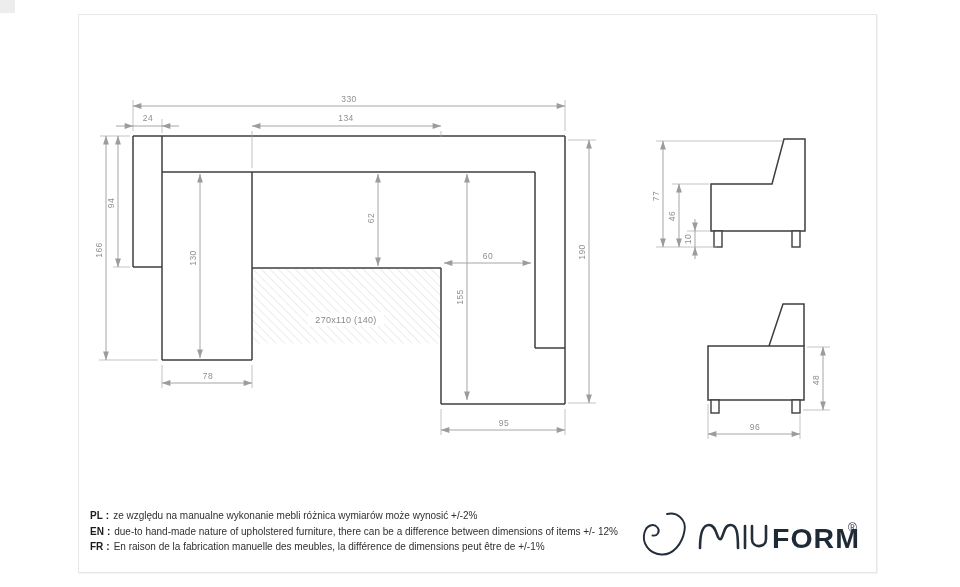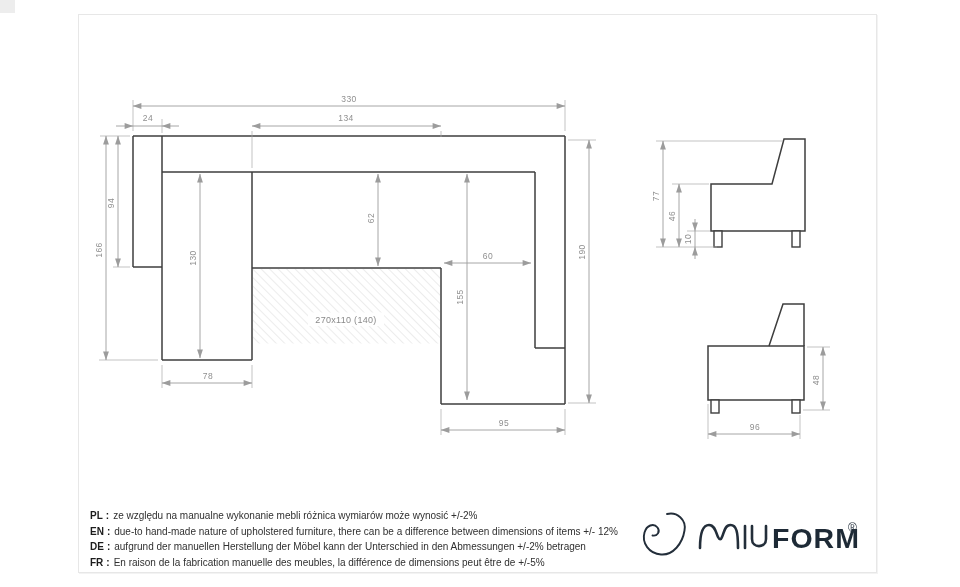--- a/index.html
+++ b/index.html
@@ -202,19 +202,16 @@
   </svg>
 
   <div id="disclaimers">
     <div>
       <span class="lang">PL</span><span class="lang sep">:</span><span>ze względu na manualne wykonanie mebli różnica wymiarów może wynosić +/-2%</span>
     </div>
     <div>
       <span class="lang">EN</span><span class="lang sep">:</span><span>due-to hand-made nature of upholstered furniture, there can be a difference between dimensions of items +/- 12%</span>
     </div>
     <div>
-      <span class="lang">DE</span><span class="lang sep">:</span><span>aufgrund der manuellen Herstellung der Möbel kann der Unterschied in den Abmessungen +/-2% betragen</span>
-    </div>
-    <div>
-      <span class="lang">FR</span><span class="lang sep">:</span><span>En raison de la fabrication manuelle des meubles, la différence de dimensions peut être de +/-5%</span>
+      <span class="lang">FR</span><span class="lang sep">:</span><span>En raison de la fabrication manuelle des meubles, la différence de dimensions peut être de +/-1%</span>
     </div>
   </div>
 </div>
 
 </body></html>

